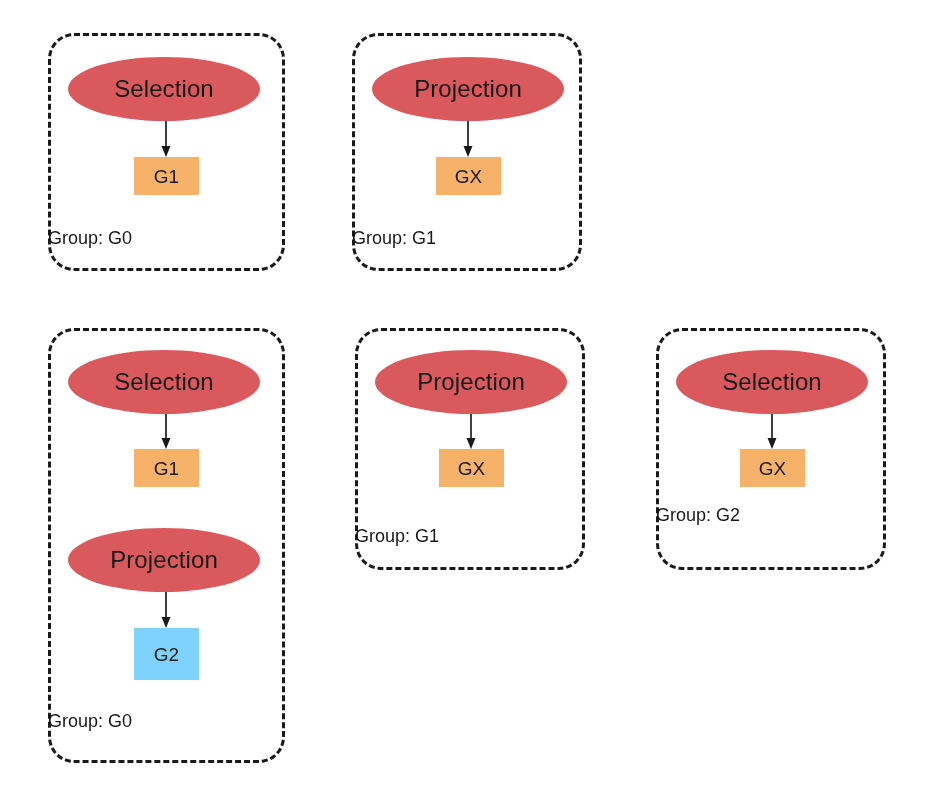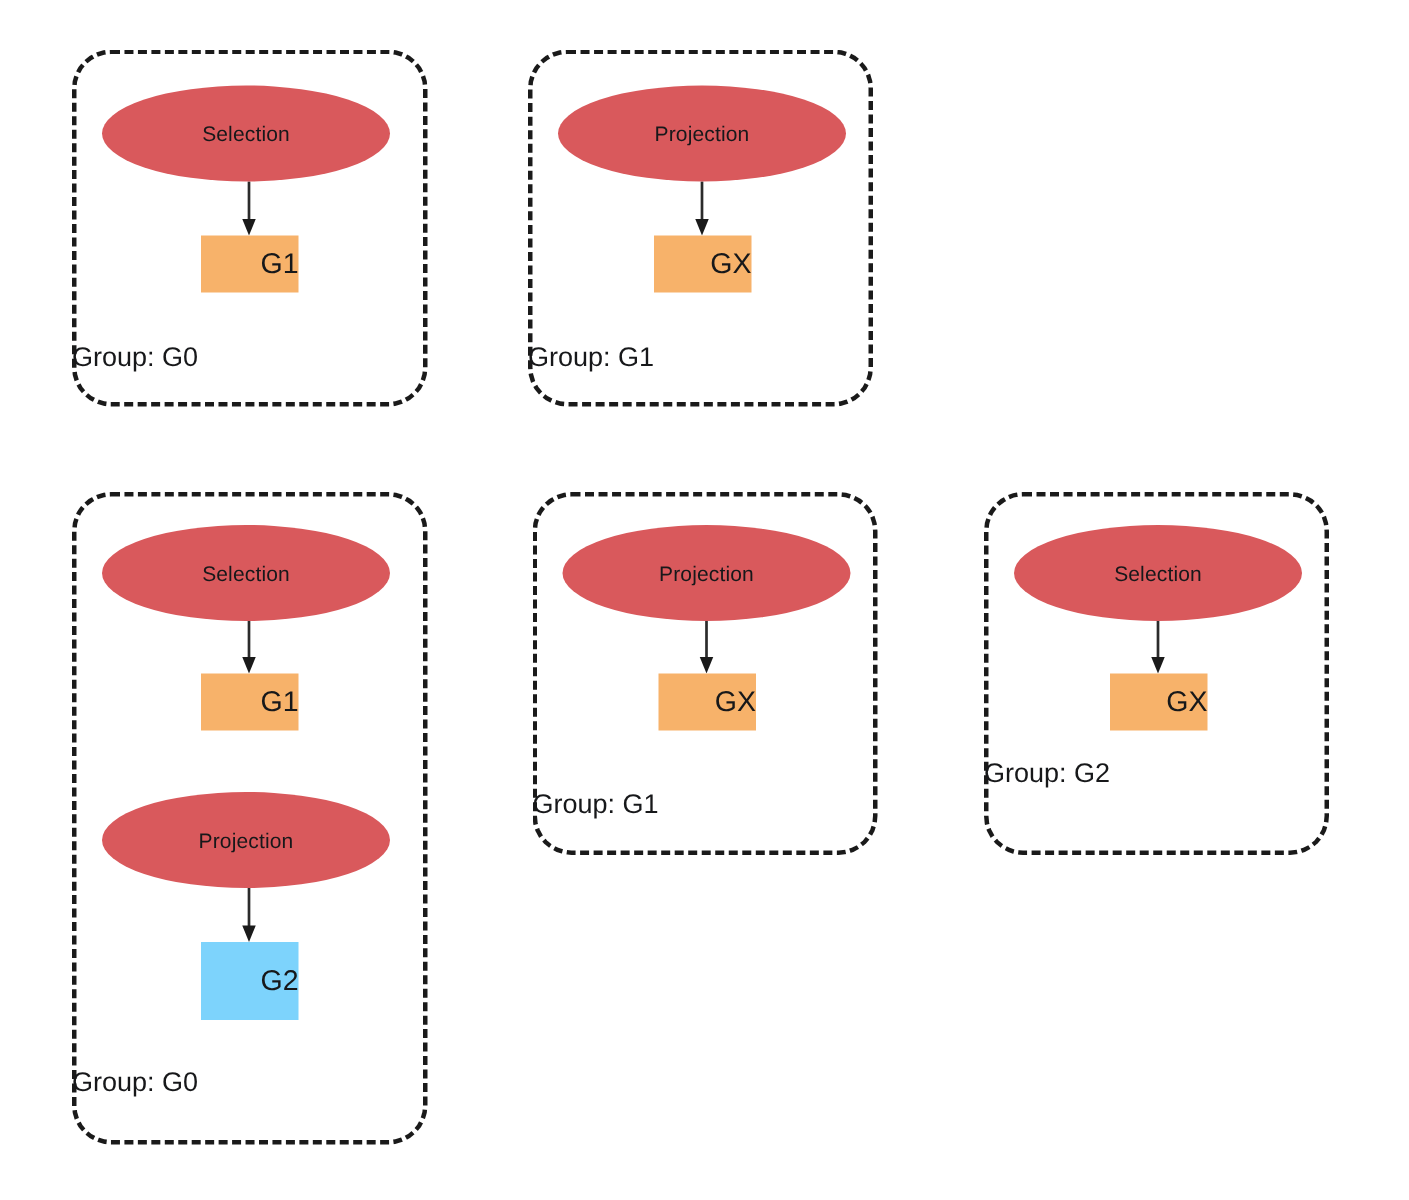--- a/index.html
+++ b/index.html
@@ -31,34 +31,34 @@
   .op-node {
     position: absolute;
     box-sizing: border-box;
     background: #d9595c;
     border-radius: 50%;
     display: flex;
     align-items: center;
     justify-content: center;
   }
   .op-label {
-    font-size: 14px;
+    font-size: 24px;
     color: #17181a;
     line-height: 1;
     white-space: nowrap;
     letter-spacing: 0.1px;
   }
   
   .ref-node {
     position: absolute;
     box-sizing: border-box;
     background: #f7b26a;
     display: flex;
     align-items: center;
-    justify-content: flex-end;
+    justify-content: center;
   }
   .ref-label {
     font-size: 19px;
     color: #17181a;
     line-height: 1;
     white-space: nowrap;
   }
   
   .edge {
     position: absolute;

